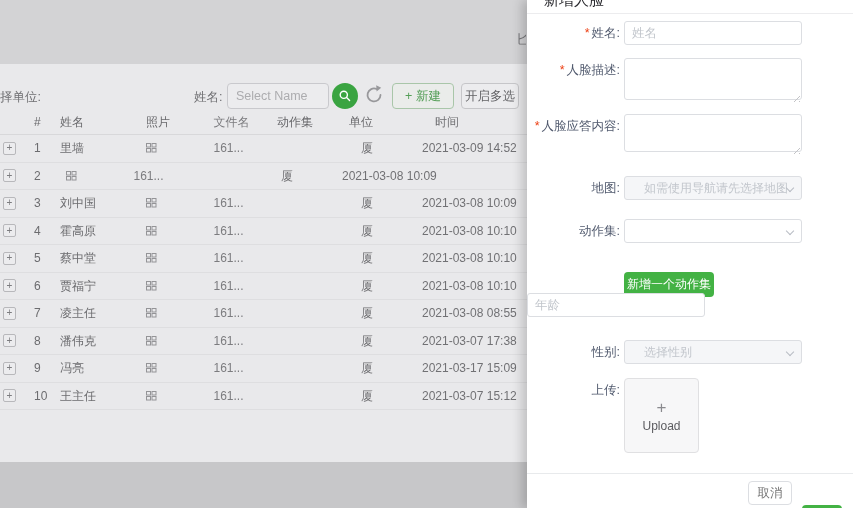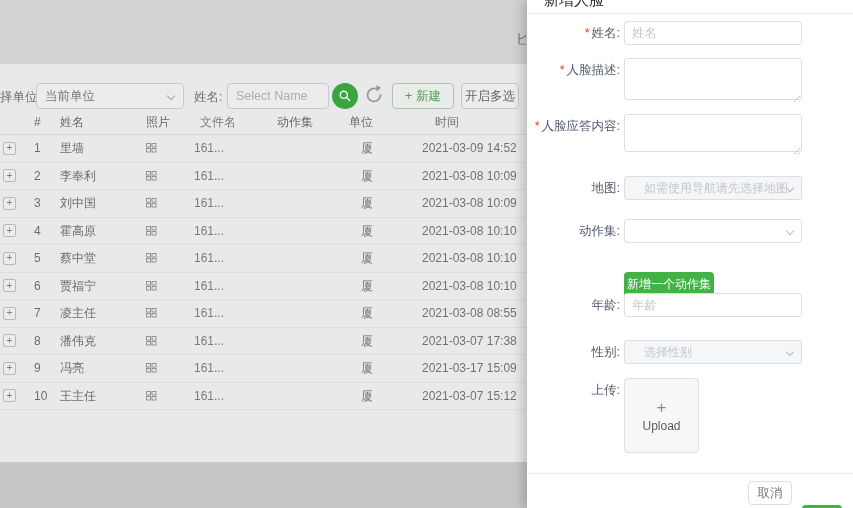--- a/index.html
+++ b/index.html
@@ -33,21 +33,21 @@
   .btn-multi { position:absolute; left:461px; top:0; width:58px; height:26px; background:#ececee;
                border:1px solid #c6c6c9; border-radius:4px; color:#636366; font-size:12.5px; cursor:pointer;
                font-family:Liberation Sans, sans-serif; }
 
   
   .table { position:absolute; left:0; top:46px; width:545px; }
   .thead { display:flex; height:25px; line-height:25px; font-size:12px; color:#68686b; border-bottom:1px solid #d8d8da; }
   .trow  { display:flex; height:27.5px; line-height:27.5px; font-size:12px; color:#6c6c6f; border-bottom:1px solid #dedee0; }
   .c-exp{width:26px; display:flex; align-items:center;} .c-idx{width:30px; padding-left:8px;}
   .c-name{width:80px; padding-left:4px;} .c-photo{width:55px; padding-left:10px; display:flex; align-items:center;}
-  .c-file{width:72px; padding-left:3px; color:#7c7c7f;} .c-action{width:82px; padding-left:4px;}
+  .c-file{width:72px; padding-left:3px; color:#7c7c7f;text-align:center;} .c-action{width:82px; padding-left:4px;}
   .c-unit{width:75px; padding-left:16px;} .c-time{flex:1; padding-left:2px; color:#717174;}
   .thead .c-file{padding-left:9px;} .thead .c-action{padding-left:14px;} .thead .c-unit{padding-left:4px;} .thead .c-time{padding-left:15px;}
   .expand { width:13px; height:13px; margin-left:3px; background:#ececee; border:1px solid #b8b8bb; border-radius:2px;
             font-size:10px; line-height:10px; color:#7d7d80; cursor:pointer; padding:0; font-family:"Liberation Sans",sans-serif; }
 
   .clip-glyph { position:absolute; left:516px; top:31px; width:10px; height:18px; overflow:hidden;
                 font-size:14px; color:#77777a; }
 
   
   .drawer { position:absolute; left:527px; top:0; width:326px; height:508px; background:#ffffff;
@@ -87,24 +87,20 @@
 <body>
 
 <div class="screen">
 
   <div class="band-top"></div>
 
   <div class="card">
 
     <div class="toolbar">
       <span class="tb-label tb-unit-label">择单位:</span>
-      <div class="tb-select">
-        <span>当前单位</span>
-        <i class="chev"></i>
-      </div>
       <span class="tb-label tb-name-label">姓名:</span>
       <input class="tb-input" type="text" placeholder="Select Name" style="">
       <button class="btn-search">
         <svg width="14" height="14" viewBox="0 0 14 14">
           <circle cx="5.8" cy="5.8" r="3.6" fill="none" stroke="#ffffff" stroke-width="1.4"></circle>
           <line x1="8.6" y1="8.6" x2="11.6" y2="11.6" stroke="#ffffff" stroke-width="1.4" stroke-linecap="round"></line>
         </svg>
       </button>
       <button class="btn-refresh">
         <svg width="22" height="22" viewBox="0 0 22 22">
@@ -148,21 +144,20 @@
         <div class="c-action"></div>
         <div class="c-unit">厦</div>
         <div class="c-time">2021-03-09 14:52</div>
       </div>
 
       <div class="trow">
         <div class="c-exp">
             <button class="expand">+</button>
           </div>
         <div class="c-idx">2</div>
-        <div class="c-name">李奉利</div>
         <div class="c-photo">
             <svg width="11" height="10" viewBox="0 0 11 10">
               <g fill="none" stroke="#949497">
                 <rect x="0.5" y="0.5" width="4" height="3.5"></rect>
                 <rect x="6" y="0.5" width="4" height="3.5"></rect>
                 <rect x="0.5" y="5.5" width="4" height="3.5"></rect>
                 <rect x="6" y="5.5" width="4" height="3.5"></rect>
               </g>
             </svg>
           </div>
@@ -389,21 +384,20 @@
       <span class="flabel"><span>动作集:</span></span>
       <div class="f-select">
         <span></span>
         <i class="chev"></i>
       </div>
     </div>
 
     <button class="btn-green btn-add-action">新增一个动作集</button>
 
     <div class="frow" style="top:293px">
-      <span class="flabel"><span>年龄:</span></span>
       <input class="f-input" type="text" placeholder="年龄" style="">
     </div>
 
     <div class="frow" style="top:340px">
       <span class="flabel"><span>性别:</span></span>
       <div class="f-select gray">
         <span>选择性别</span>
         <i class="chev"></i>
       </div>
     </div>

